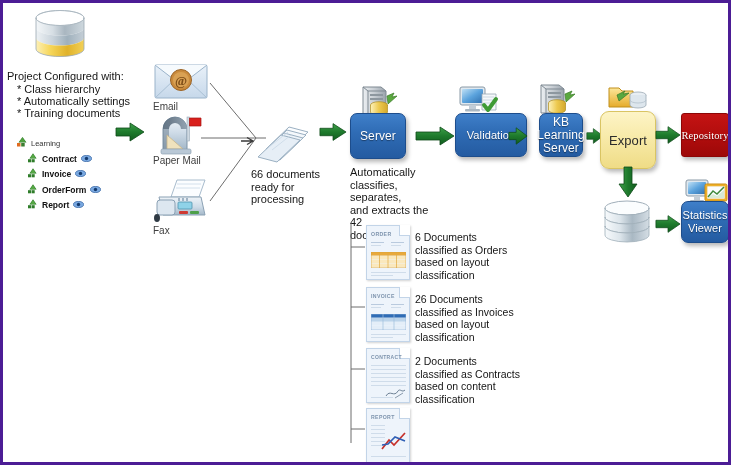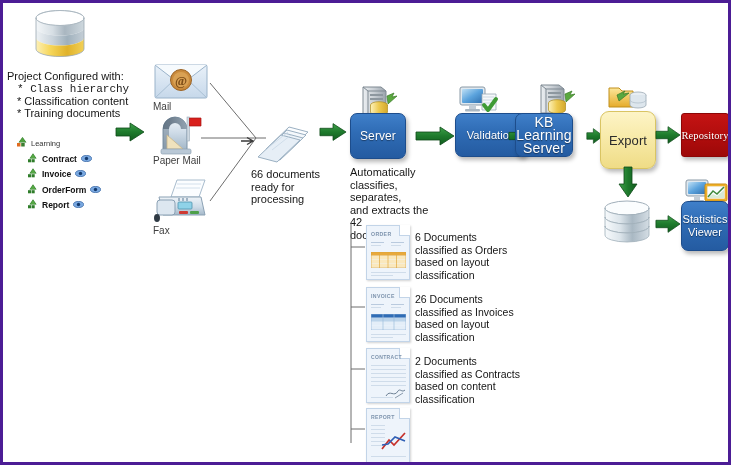--- a/index.html
+++ b/index.html
@@ -126,22 +126,22 @@
       <ellipse cx="29" cy="9" rx="24" ry="7.5" fill="#ffffff" stroke="#b9c4cc" stroke-width="1"></ellipse>
       <path d="M5 9 v10 a24 7.5 0 0 0 48 0 V9 a24 7.5 0 0 1 -48 0 z" fill="url(#cylBand1)"></path>
       <path d="M5 19 v10 a24 7.5 0 0 0 48 0 V19 a24 7.5 0 0 1 -48 0 z" fill="url(#cylBand2)"></path>
       <path d="M5 29 v11 a24 7.5 0 0 0 48 0 V29 a24 7.5 0 0 1 -48 0 z" fill="url(#cylGold)"></path>
       <ellipse cx="29" cy="9" rx="24" ry="7.5" fill="none" stroke="#aab6bf" stroke-width=".8"></ellipse>
       <path d="M5 9 v31 a24 7.5 0 0 0 48 0 V9" fill="none" stroke="#9aa7b1" stroke-width=".8"></path>
     </svg>
   </div>
 
   <div class="txt abs" style="left:4px; top:67px; width:142px;">Project Configured with:</div>
-  <div class="txt abs" style="left:14px; top:80px; width:142px;font-family:Liberation Mono, monospace;">* Class hierarchy</div>
-  <div class="txt abs" style="left:14px; top:92px; width:142px;">* Classification content</div>
+  <div class="txt abs" style="left:14px; top:80px; width:142px;">* Class hierarchy</div>
+  <div class="txt abs" style="left:14px; top:92px; width:142px;">* Automatically settings</div>
   <div class="txt abs" style="left:14px; top:104px; width:142px;">* Training documents</div>
 
   <div class="tree" style="left:14px; top:134px;">
     <div class="tree-root">
       <span>
         <svg width="11" height="10" viewBox="0 0 11 10">
           <rect x="0" y="6" width="3.5" height="3.5" fill="#e06b20"></rect>
           <rect x="4.2" y="6" width="3.5" height="3.5" fill="#3b7d2f"></rect>
           <polygon points="5.5,0 9.5,5.5 1.5,5.5" fill="#2f7d2a"></polygon>
           <polygon points="5.5,0.6 8.6,5.1 2.4,5.1" fill="#4fa03f"></polygon>
@@ -246,21 +246,21 @@
       </defs>
       <rect x="2" y="4" width="52" height="33" rx="1.5" fill="url(#envB)" stroke="#9ab3ca" stroke-width="1"></rect>
       <path d="M2 4 L28 24 L54 4" fill="#f6fafd" stroke="#9ab3ca" stroke-width="1"></path>
       <path d="M2 37 L21 19" fill="none" stroke="#a9c0d4" stroke-width="1"></path>
       <path d="M54 37 L35 19" fill="none" stroke="#a9c0d4" stroke-width="1"></path>
       <circle cx="28" cy="19" r="10.5" fill="#c98a3c" stroke="#9b6427" stroke-width="1"></circle>
       <circle cx="28" cy="19" r="8" fill="#d9a154"></circle>
       <text x="28" y="24" font-family="'Liberation Serif',serif" font-size="13" font-weight="bold" fill="#7d4d18" text-anchor="middle">@</text>
     </svg>
   </div>
-  <div class="caption abs" style="left:150px; top:98px; width:56px; text-align:left;">Mail</div>
+  <div class="caption abs" style="left:150px; top:98px; width:56px; text-align:left;">Email</div>
 
   <div class="icon" style="left:150px; top:112px;">
     <svg width="58" height="42" viewBox="0 0 58 42">
       <defs>
         <linearGradient id="mbBody" x1="0" y1="0" x2="0" y2="1">
           <stop offset="0" stop-color="#f2f6fa"></stop>
             <stop offset=".45" stop-color="#cfdce8"></stop>
             <stop offset="1" stop-color="#9fb4c6"></stop>
         </linearGradient>
         <linearGradient id="mbIn" x1="0" y1="0" x2="1" y2="0">
@@ -408,21 +408,21 @@
       <path d="M6 2 H24 L29 6 V26 L24 30 H6 Z" fill="url(#svrT)" stroke="#7e8992" stroke-width="1"></path>
       <path d="M6 2 L11 6 H29" fill="none" stroke="#7e8992" stroke-width="1"></path>
       <path d="M11 6 V30" fill="none" stroke="#7e8992" stroke-width="1"></path>
       <rect x="13" y="9" width="13" height="2" fill="#8d979f"></rect>
       <rect x="13" y="13" width="13" height="2" fill="#8d979f"></rect>
       <ellipse cx="22" cy="20" rx="8.5" ry="3.3" fill="url(#dbG)" stroke="#b08e1f" stroke-width=".7"></ellipse>
       <path d="M13.5 20 v7 a8.5 3.3 0 0 0 17 0 v-7" fill="url(#dbG)" stroke="#b08e1f" stroke-width=".7"></path>
       <path d="M30 11 l7 -3 -2 4 5 -1 -9 8 z" fill="#5aa83f" stroke="#3a7a26" stroke-width=".7"></path>
     </svg>
   </div>
-  <div class="node node-blue" style="left:512px; top:110px; width:58px; height:44px; font-size:14px; white-space:pre-line;">
+  <div class="node node-blue" style="left:536px; top:110px; width:44px; height:44px; font-size:12px; white-space:pre-line;">
     <span style="white-space:pre-line;">KB Learning
 Server</span>
   </div>
 
   <div class="arrow" style="left:583px; top:122px;">
     <svg width="18" height="22" viewBox="0 0 22 22">
       <path d="M1 7 H9 V2 L21 11 L9 20 V15 H1 Z" fill="url(#ag1)" stroke="#0e4a18" stroke-width=".8"></path>
     </svg>
   </div>
 
@@ -496,21 +496,21 @@
       <rect x="1" y="3" width="22" height="16" rx="2" fill="#dfe8ef" stroke="#8b9aa7" stroke-width="1"></rect>
       <rect x="3" y="5" width="18" height="12" rx="1" fill="url(#monG)"></rect>
       <path d="M9 19 h6 v4 h-6 z" fill="#c2cdd7"></path>
       <rect x="5" y="23" width="14" height="2.5" rx="1" fill="#aab7c2"></rect>
       <rect x="20" y="7" width="22" height="17" rx="1.5" fill="#f6b62c" stroke="#c98b13" stroke-width="1"></rect>
       <rect x="22" y="9" width="18" height="13" fill="#fbfdfe" stroke="#d9a326" stroke-width=".6"></rect>
       <path d="M23 20 L28 14 L32 17 L39 10" fill="none" stroke="#3f8a3a" stroke-width="1.5"></path>
       <path d="M23 21 L28 17 L32 19 L39 13 L39 21 Z" fill="#bfe0b8" opacity=".6"></path>
     </svg>
   </div>
-  <div class="node node-blue" style="left:678px; top:198px; width:48px; height:50px; font-size:11px; white-space:pre-line;">
+  <div class="node node-blue" style="left:678px; top:198px; width:48px; height:42px; font-size:11px; white-space:pre-line;">
     <span style="white-space:pre-line;">Statistics
 Viewer</span>
   </div>
 
   <svg class="abs" style="left:347px; top:218px;" width="20" height="230">
     <path d="M1 2 V222" stroke="#6d6d6d" stroke-width="1" fill="none"></path>
     <path d="M1 26 H15" stroke="#6d6d6d" stroke-width="1" fill="none"></path>
     <path d="M1 86 H15" stroke="#6d6d6d" stroke-width="1" fill="none"></path>
     <path d="M1 148 H15" stroke="#6d6d6d" stroke-width="1" fill="none"></path>
     <path d="M1 208 H15" stroke="#6d6d6d" stroke-width="1" fill="none"></path>

